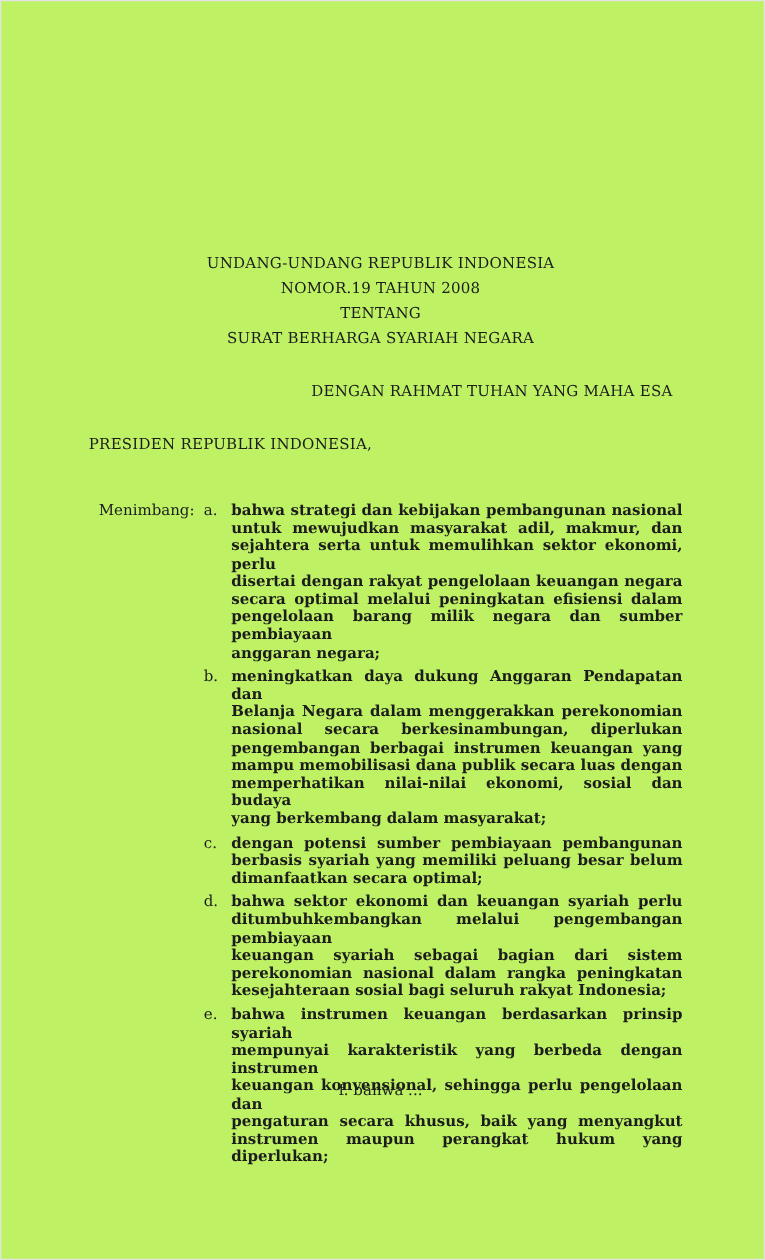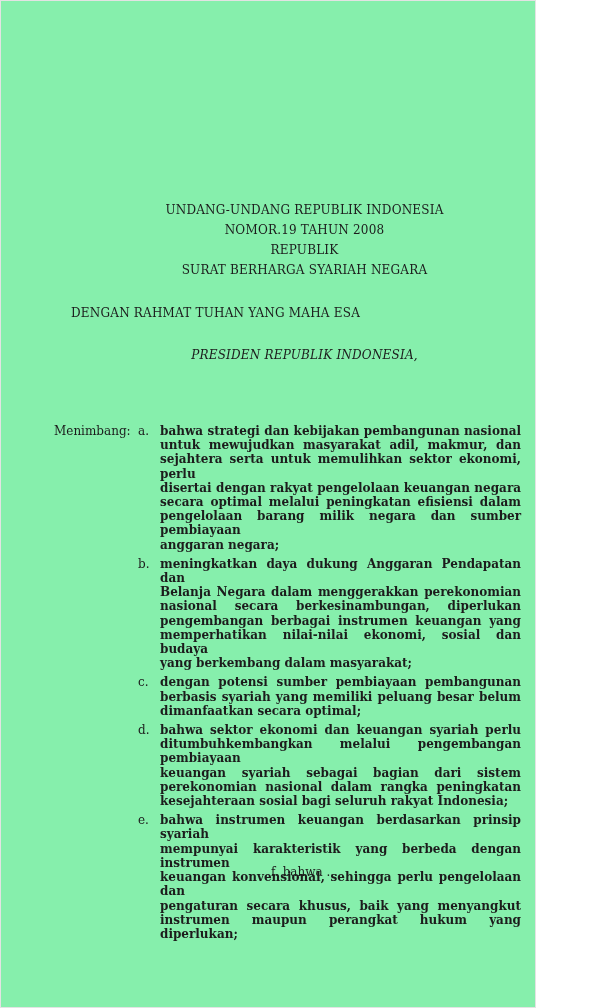--- a/index.html
+++ b/index.html
@@ -1,53 +1,51 @@
 <!DOCTYPE html>
 <html><head>
 <meta charset="utf-8">
 <style>
   html, body { margin: 0; padding: 0; background: #ffffff; }
   .page {
     position: relative;
-    width: 536px;
+    width: 612px;
     height: 1008px;
-    background: #86efac;
+    background: #bef264;
     box-shadow: inset 0 0 0 1px #e3e3e3;
     font-family: "DejaVu Serif", "Liberation Serif", serif;
     font-size: 12px;
     color: #1c1c1c;
     overflow: hidden;
   }
   .title-block {
     position: absolute;
     top: 200px; left: 71px; width: 467px;
     text-align: center;
     line-height: 20px;
     letter-spacing: 0.2px;
   }
   .motto {
     position: absolute;
     top: 303px; left: 71px; width: 467px;
-    text-align: left;
+    text-align: right;
     line-height: 20px;
     letter-spacing: 0.2px;
   }
   .presiden {
     position: absolute;
     top: 345px; left: 71px; width: 467px;
-    text-align: center;
+    text-align: left;
     line-height: 20px;
     letter-spacing: 0.2px;
-    font-style: italic;
   }
   .considerans {
     position: absolute;
-    top: 401px; left: 54px; width: 467px;
+    top: 401px; left: 79px; width: 467px;
     line-height: 14.2px;
-    margin-top: 23px;
   }
   .side-label { position: absolute; left: 0; top: 0; }
   .items { margin: 0; padding: 0 0 0 84px; list-style: none; }
   .item { position: relative; margin: 0 0 5px 0; }
   .item:last-child { margin-bottom: 0; }
   .marker { position: absolute; left: 0; top: 0; }
   .lines { margin-left: 22px; font-weight: bold; }
   .jl {
     text-align: justify;
     text-align-last: justify;
@@ -62,21 +60,21 @@
   }
 </style>
 </head>
 <body>
 
 <div class="page">
 
   <div class="title-block">
     <div>UNDANG-UNDANG REPUBLIK INDONESIA</div>
     <div>NOMOR.19 TAHUN 2008</div>
-    <div>REPUBLIK</div>
+    <div>TENTANG</div>
     <div>SURAT BERHARGA SYARIAH NEGARA</div>
   </div>
 
   <div class="motto">DENGAN RAHMAT TUHAN YANG MAHA ESA</div>
 
   <div class="presiden">PRESIDEN REPUBLIK INDONESIA,</div>
 
   <div class="considerans">
     <div class="side-label">Menimbang:</div>
     <ol class="items">
@@ -94,20 +92,21 @@
         </div>
       </li>
 
       <li class="item">
         <span class="marker">b.</span>
         <div class="lines">
           <div class="jl">meningkatkan daya dukung Anggaran Pendapatan dan</div>
           <div class="jl">Belanja Negara dalam menggerakkan perekonomian</div>
           <div class="jl">nasional secara berkesinambungan, diperlukan</div>
           <div class="jl">pengembangan berbagai instrumen keuangan yang</div>
+          <div class="jl">mampu memobilisasi dana publik secara luas dengan</div>
           <div class="jl">memperhatikan nilai-nilai ekonomi, sosial dan budaya</div>
           <div class="jl last">yang berkembang dalam masyarakat;</div>
         </div>
       </li>
 
       <li class="item">
         <span class="marker">c.</span>
         <div class="lines">
           <div class="jl">dengan potensi sumber pembiayaan pembangunan</div>
           <div class="jl">berbasis syariah yang memiliki peluang besar belum</div>

